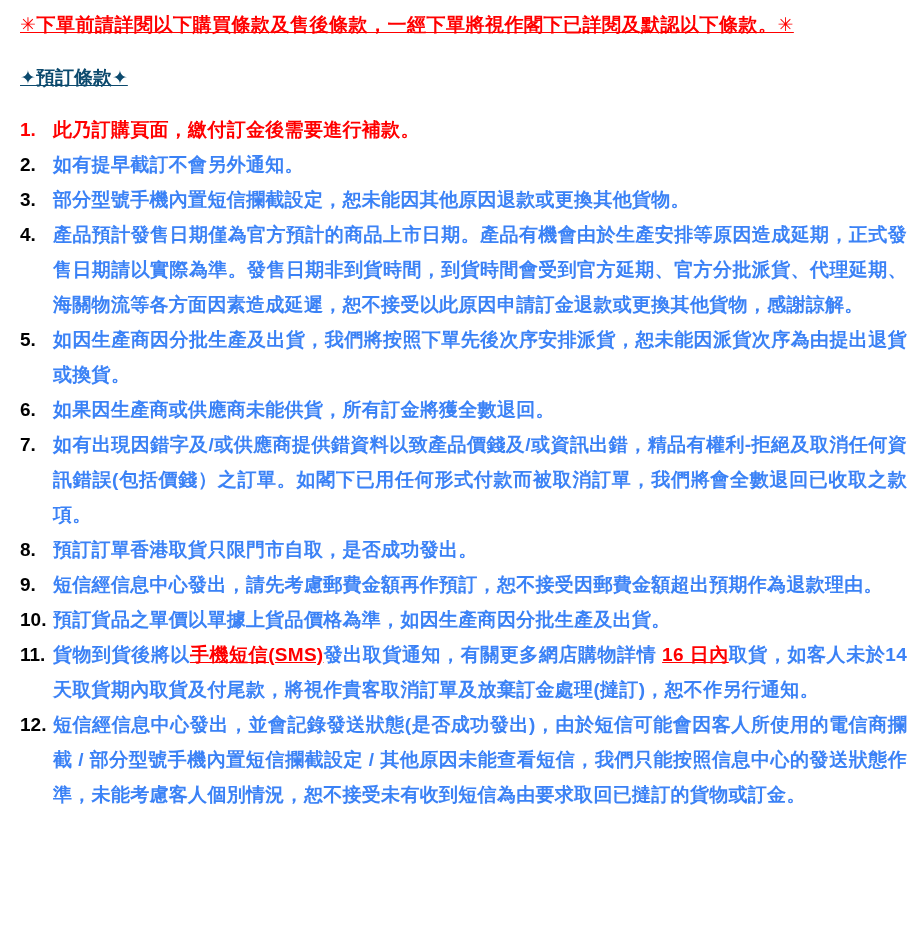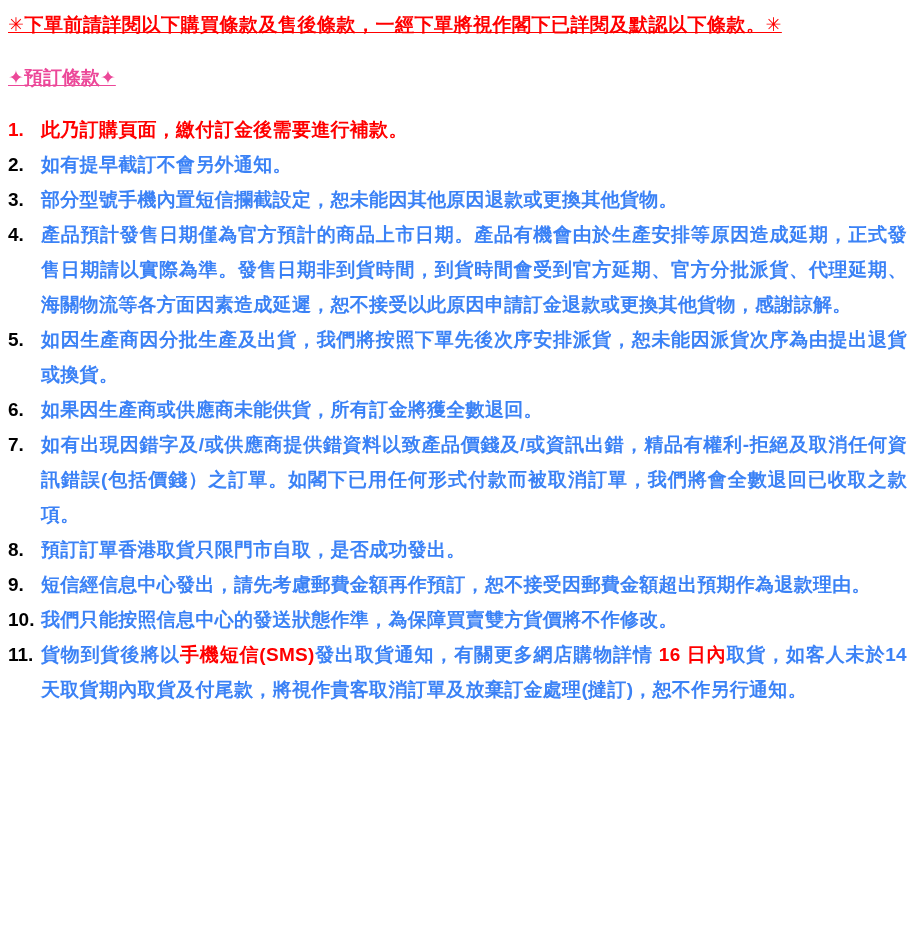--- a/index.html
+++ b/index.html
@@ -8,33 +8,33 @@
     background: #ffffff;
   }
   body {
     width: 913px;
     font-family: "Liberation Sans", "DejaVu Sans", sans-serif;
     font-weight: bold;
     color: #000000;
     font-size: 19px;
   }
   .page {
-    padding: 8px 6px 18px 8px;
+    padding: 8px 6px 18px 20px;
     box-sizing: border-box;
     width: 913px;
   }
   .warning {
     color: #ff0000;
     text-decoration: underline;
     line-height: 30px;
     margin: 2px 0 24px 0;
     letter-spacing: 0.5px;
   }
   .section-title {
-    color: #ec4899;
+    color: #0c4a6e;
     text-decoration: underline;
     line-height: 28px;
     margin: 0 0 20px 0;
   }
   .terms-list {
     width: 100%;
   }
   .term-item {
     display: flex;
     align-items: flex-start;
@@ -46,20 +46,21 @@
   }
   .term-text {
     flex: 1 1 auto;
     text-align: justify;
     letter-spacing: 0.3px;
   }
   .normal { color: #3b82f6; }
   .red { color: #ff0000; }
   .red-u {
     color: #ff0000;
+    text-decoration: underline;
   }
   .link {
     color: #0000ee;
     text-decoration: underline;
     cursor: pointer;
   }
 </style>
 </head>
 <body>
 
@@ -100,20 +101,24 @@
       <div class="term-item">
         <span class="term-num">8.</span>
         <span class="term-text"><span class="normal">預訂訂單香港取貨只限門市自取，是否成功發出。</span></span>
       </div>
       <div class="term-item">
         <span class="term-num">9.</span>
         <span class="term-text"><span class="normal">短信經信息中心發出，請先考慮郵費金額再作預訂，恕不接受因郵費金額超出預期作為退款理由。</span></span>
       </div>
       <div class="term-item">
         <span class="term-num">10.</span>
-        <span class="term-text"><span class="normal">我們只能按照信息中心的發送狀態作準，為保障買賣雙方貨價將不作修改。</span></span>
+        <span class="term-text"><span class="normal">預訂貨品之單價以單據上貨品價格為準，如因生產商因分批生產及出貨。</span></span>
       </div>
       <div class="term-item">
         <span class="term-num">11.</span>
         <span class="term-text"><span class="normal">貨物到貨後將以</span><span class="red-u">手機短信(SMS)</span><span class="normal">發出取貨通知，有關更多網店購物詳情 </span><span class="red-u">16 日內</span><span class="normal">取貨，如客人未於14 天取貨期內取貨及付尾款，將視作貴客取消訂單及放棄訂金處理(撻訂)，恕不作另行通知。</span></span>
       </div>
+      <div class="term-item">
+        <span class="term-num">12.</span>
+        <span class="term-text"><span class="normal">短信經信息中心發出，並會記錄發送狀態(是否成功發出)，由於短信可能會因客人所使用的電信商攔截 / 部分型號手機內置短信攔截設定 / 其他原因未能查看短信，我們只能按照信息中心的發送狀態作準，未能考慮客人個別情況，恕不接受未有收到短信為由要求取回已撻訂的貨物或訂金。</span></span>
+      </div>
     </div>
 </div>
 
 </body></html>

